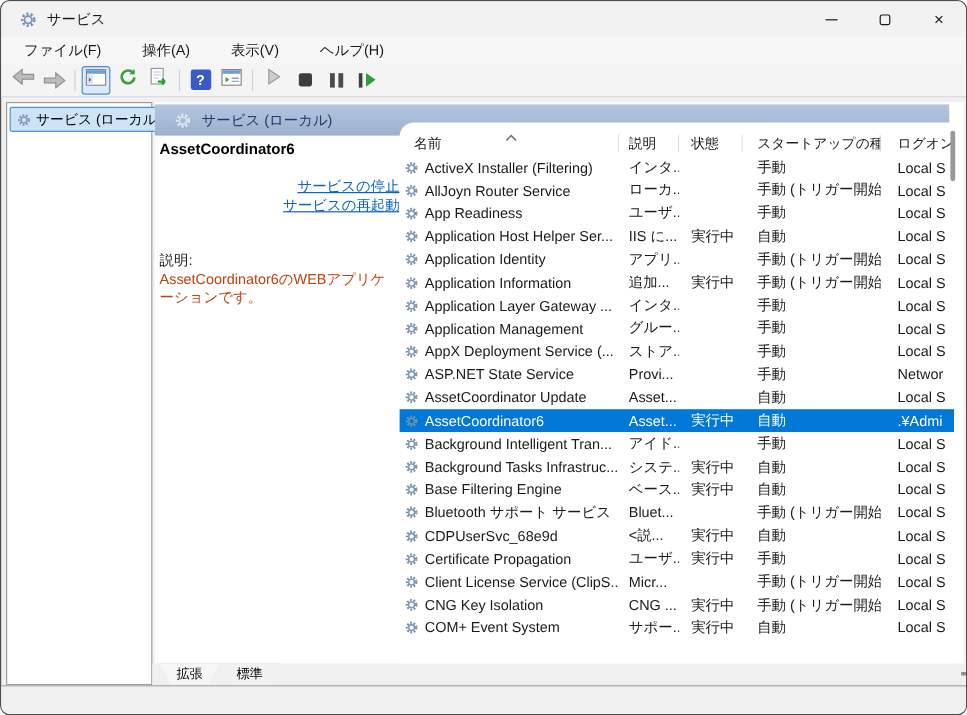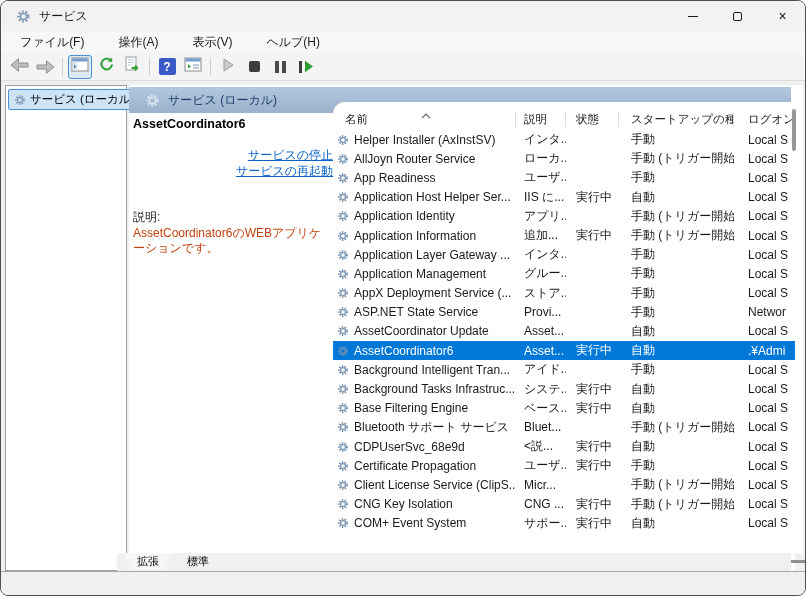--- a/index.html
+++ b/index.html
@@ -63,21 +63,21 @@
   .cell.status{padding-left:10px;}
   .cell.startup{padding-left:12px;}
   .cell.logon{padding-left:14px;}
   .row.selected{background:#0078d7;}
   .row.selected .cell{color:#fff;}
   .gear{flex:0 0 auto;display:flex;}
   
   .vscroll{position:absolute;left:663px;top:24px;width:4px;height:42px;background:#989898;border-radius:2px;}
   .hscroll{position:absolute;left:229px;top:458px;width:344px;height:3px;background:#8f8f8f;border-radius:2px;}
   
-  .tabstrip{position:absolute;left:116px;top:552px;width:674px;height:18px;background:#f0f0f0;display:flex;padding-left:6px;}
+  .tabstrip{position:absolute;left:126px;top:552px;width:674px;height:18px;background:#f0f0f0;display:flex;padding-left:6px;}
   .tab{height:17px;padding:0 14px;display:flex;align-items:center;justify-content:center;font-size:11px;color:#000;
        background:#f1f1f1;clip-path:polygon(0 0,100% 0,82% 100%,18% 100%);
        filter:drop-shadow(0 1px 0 #8a8a8a) drop-shadow(1px 0 0 #b5b5b5) drop-shadow(-1px 0 0 #b5b5b5);}
   .tab.selected{background:#f6f6f6;}
   .statusbar{position:absolute;left:0;top:570px;width:100%;height:26px;background:#f0f0f0;border-top:1px solid #a8a8a8;}
 </style>
 </head>
 <body>
 
 <div id="window">
@@ -230,21 +230,21 @@
       </div>
       <div class="rows">
           <div class="row">
     <div class="cell name">
       <span class="gear">
         <svg width="12" height="12" viewBox="0 0 16 16">
                   <circle cx="8" cy="8" r="5.2" fill="none" stroke="#7592b1" stroke-width="2.6" stroke-dasharray="2 1.7"></circle>
                   <circle cx="8" cy="8" r="3.2" fill="none" stroke="#7592b1" stroke-width="1.5"></circle>
                 </svg>
       </span>
-      <span>Helper Installer (AxInstSV)</span>
+      <span>ActiveX Installer (Filtering)</span>
     </div>
     <div class="cell desc">インタ...</div>
     <div class="cell status"></div>
     <div class="cell startup">手動</div>
     <div class="cell logon">Local S</div>
   </div>
           <div class="row">
     <div class="cell name">
       <span class="gear">
         <svg width="12" height="12" viewBox="0 0 16 16">

